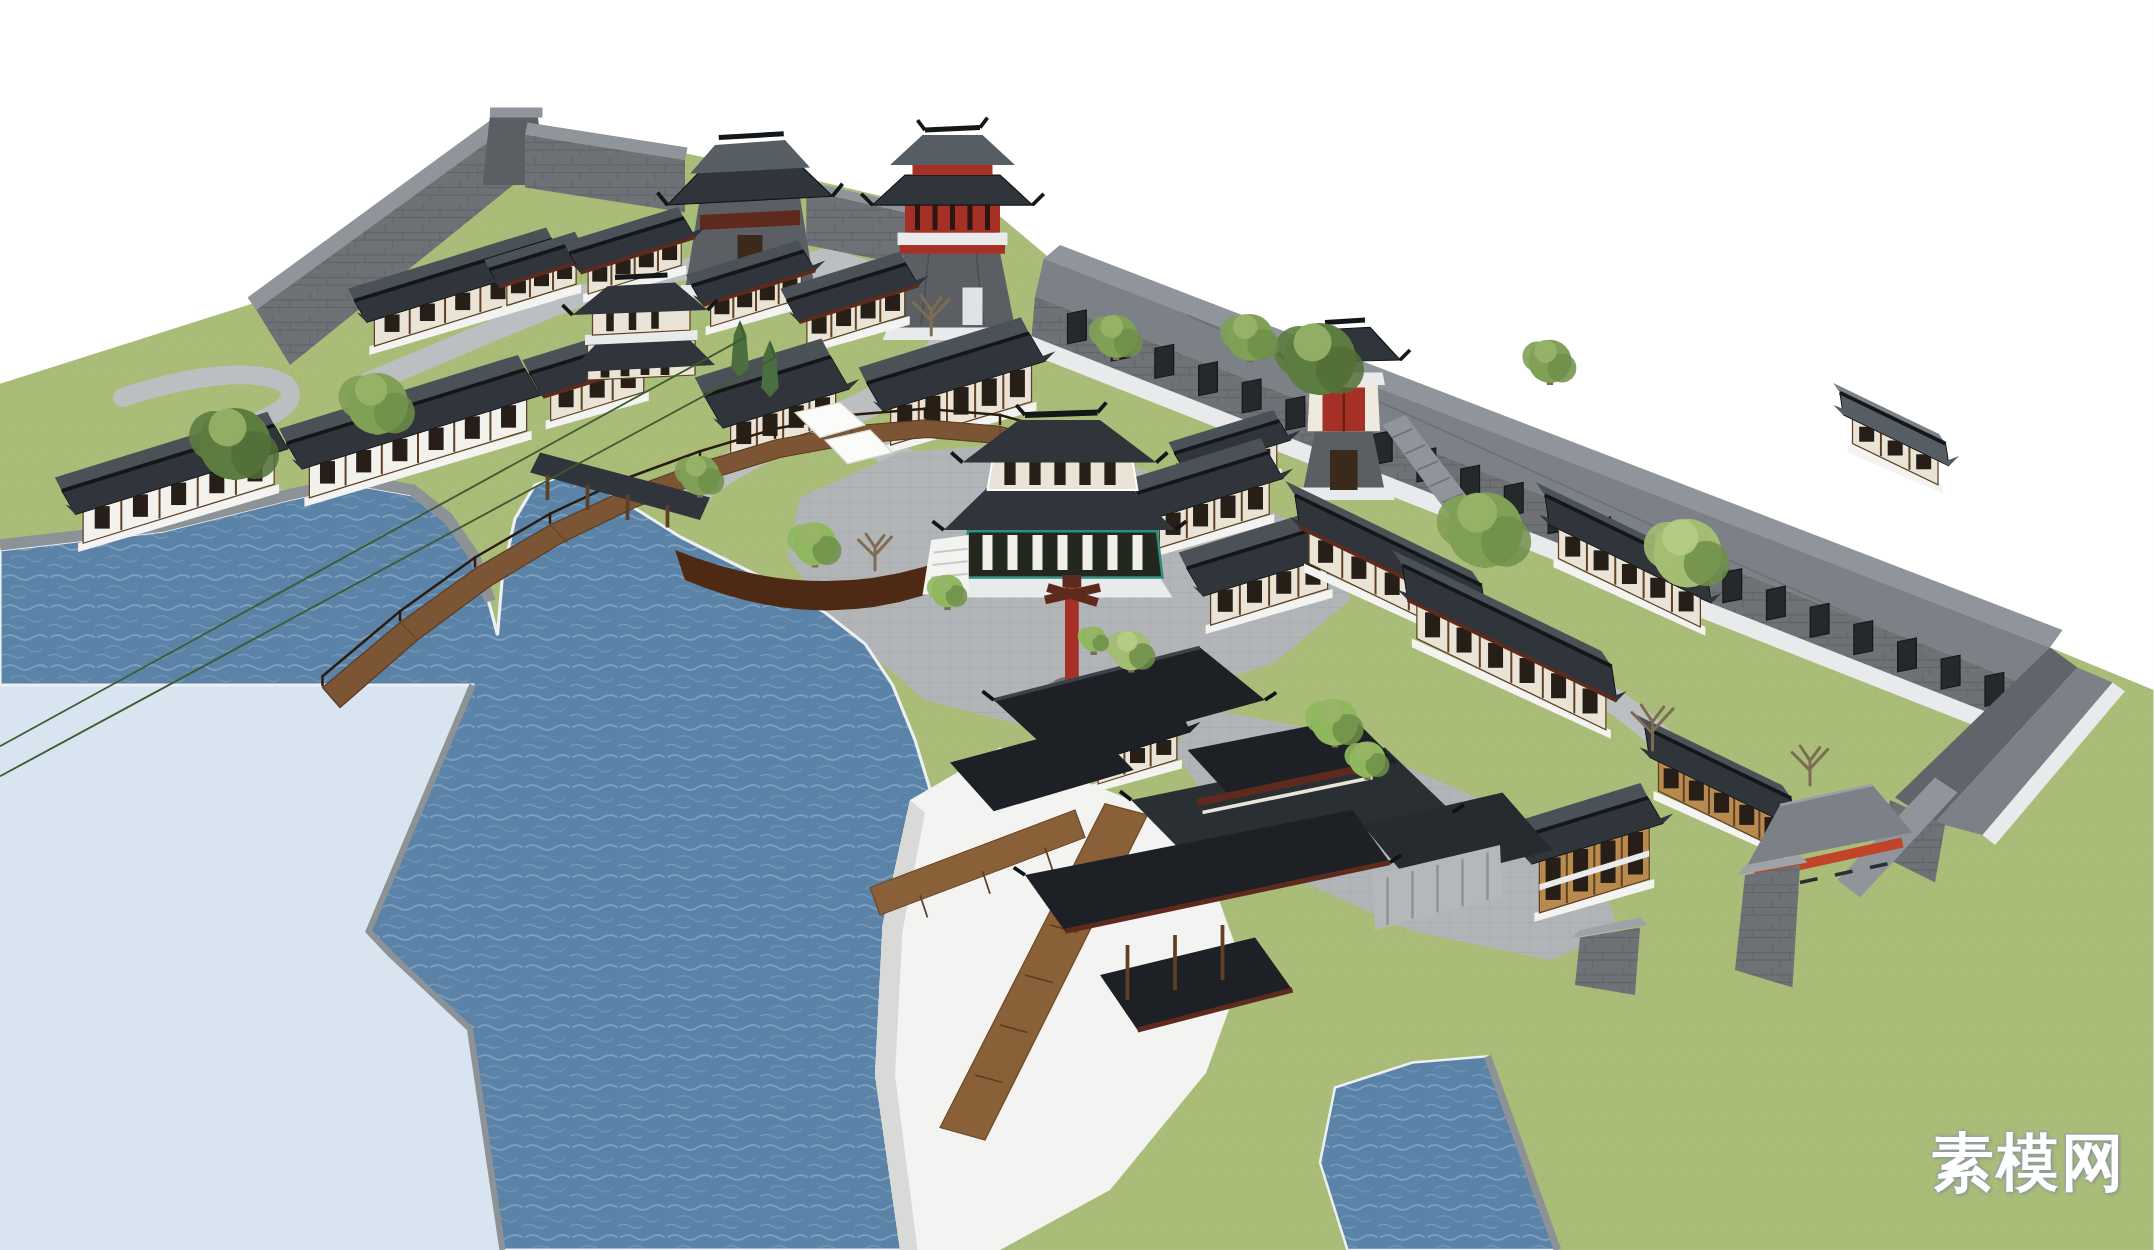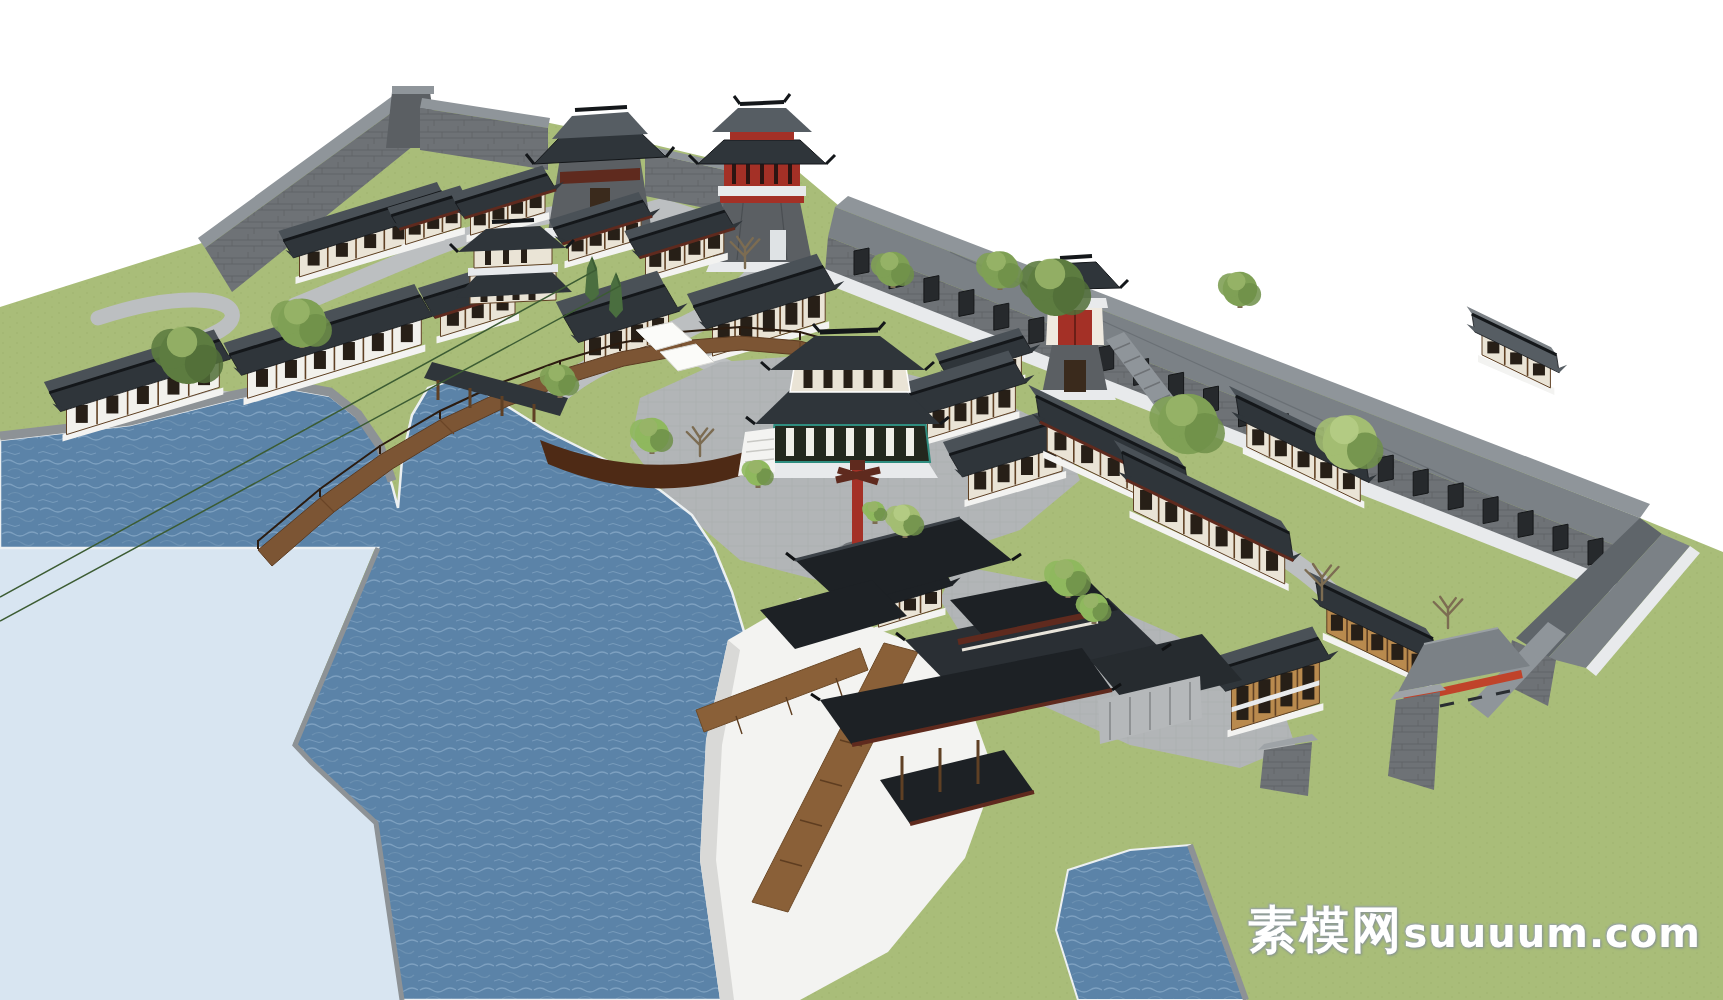--- a/index.html
+++ b/index.html
@@ -739,15 +739,14 @@
           <path d="M1322,600 L1322,576 M1322,586.5 l-16.5,-16.5 M1322,585 l16.5,-18 M1322,577.5 l-9,-13.5 M1322,577.5 l9,-12" fill="none" style="stroke:var(--trunk)" stroke-width="2.4" stroke-linecap="round"></path>
         </g>
         <g>
           <path d="M1448,628 L1448,607.2 M1448,616.3 l-14.3,-14.3 M1448,615 l14.3,-15.6 M1448,608.5 l-7.8,-11.700000000000001 M1448,608.5 l7.8,-10.4" fill="none" style="stroke:var(--trunk)" stroke-width="2.4" stroke-linecap="round"></path>
         </g>
       </g>
 </svg>
 
 <div class="watermark">
   <span class="cn">素模网</span>
-      <span class="latin">suuuum.com</span>
 </div>
 </div>
 
 </body></html>

